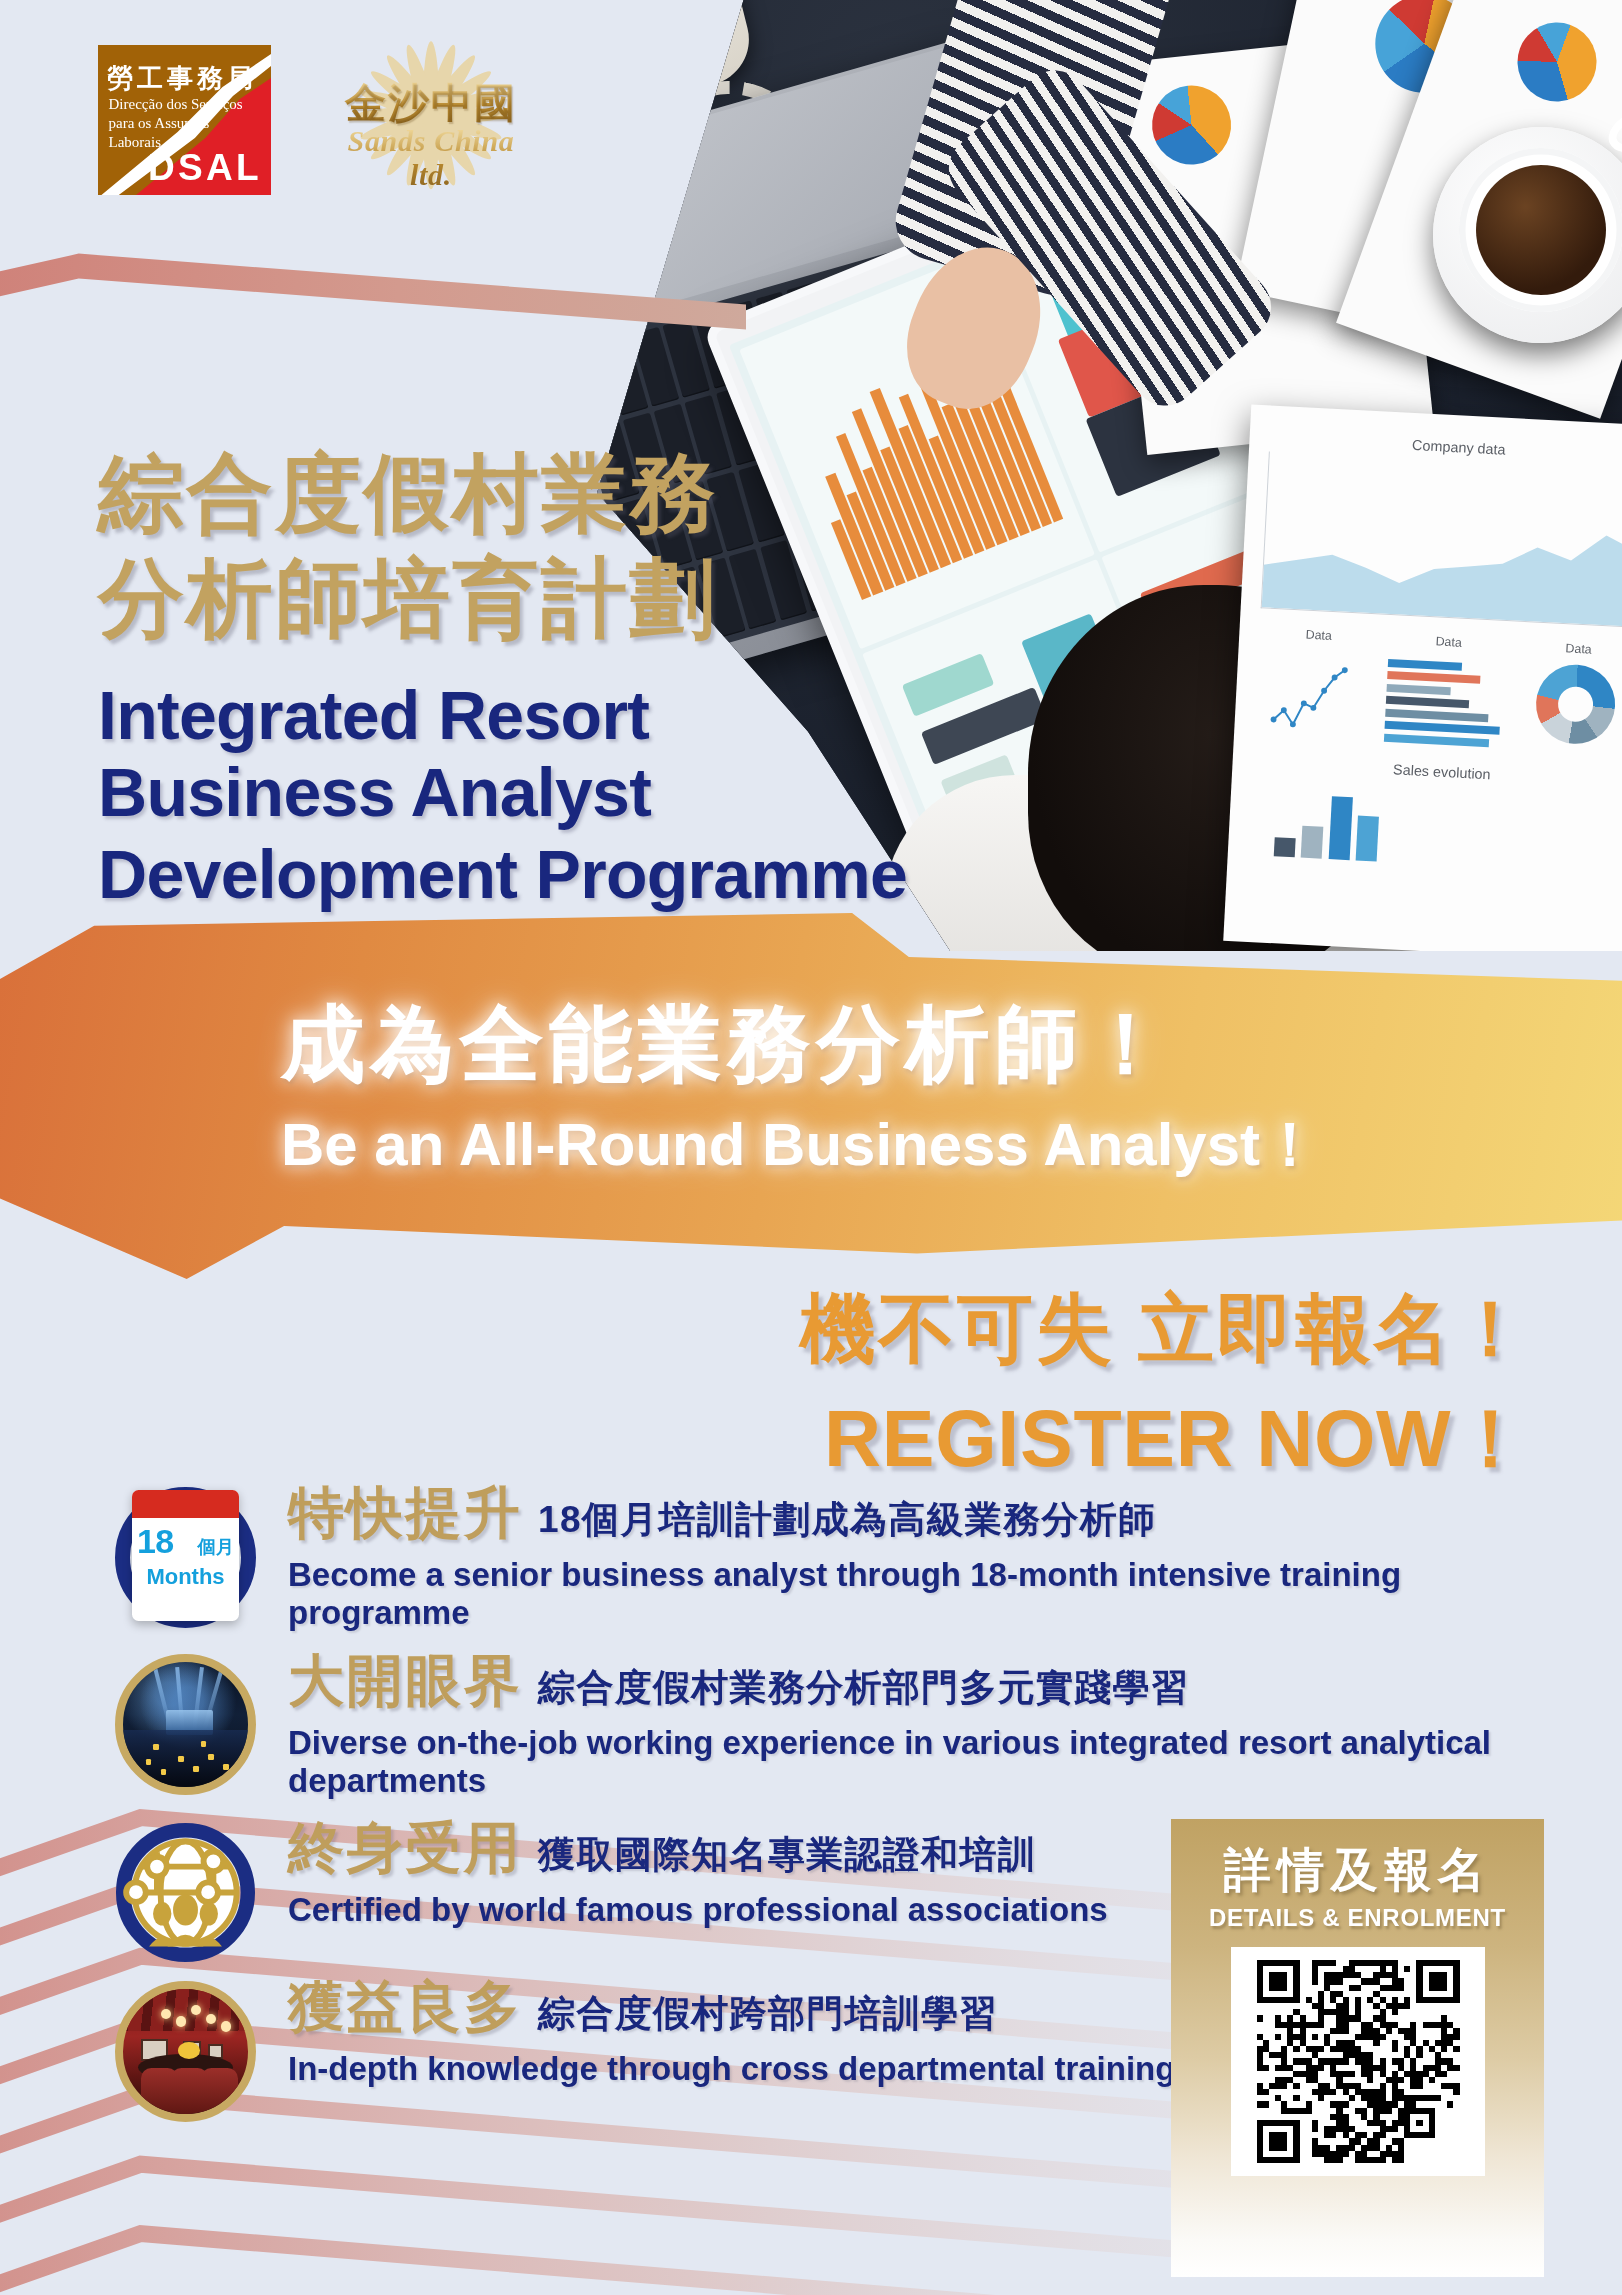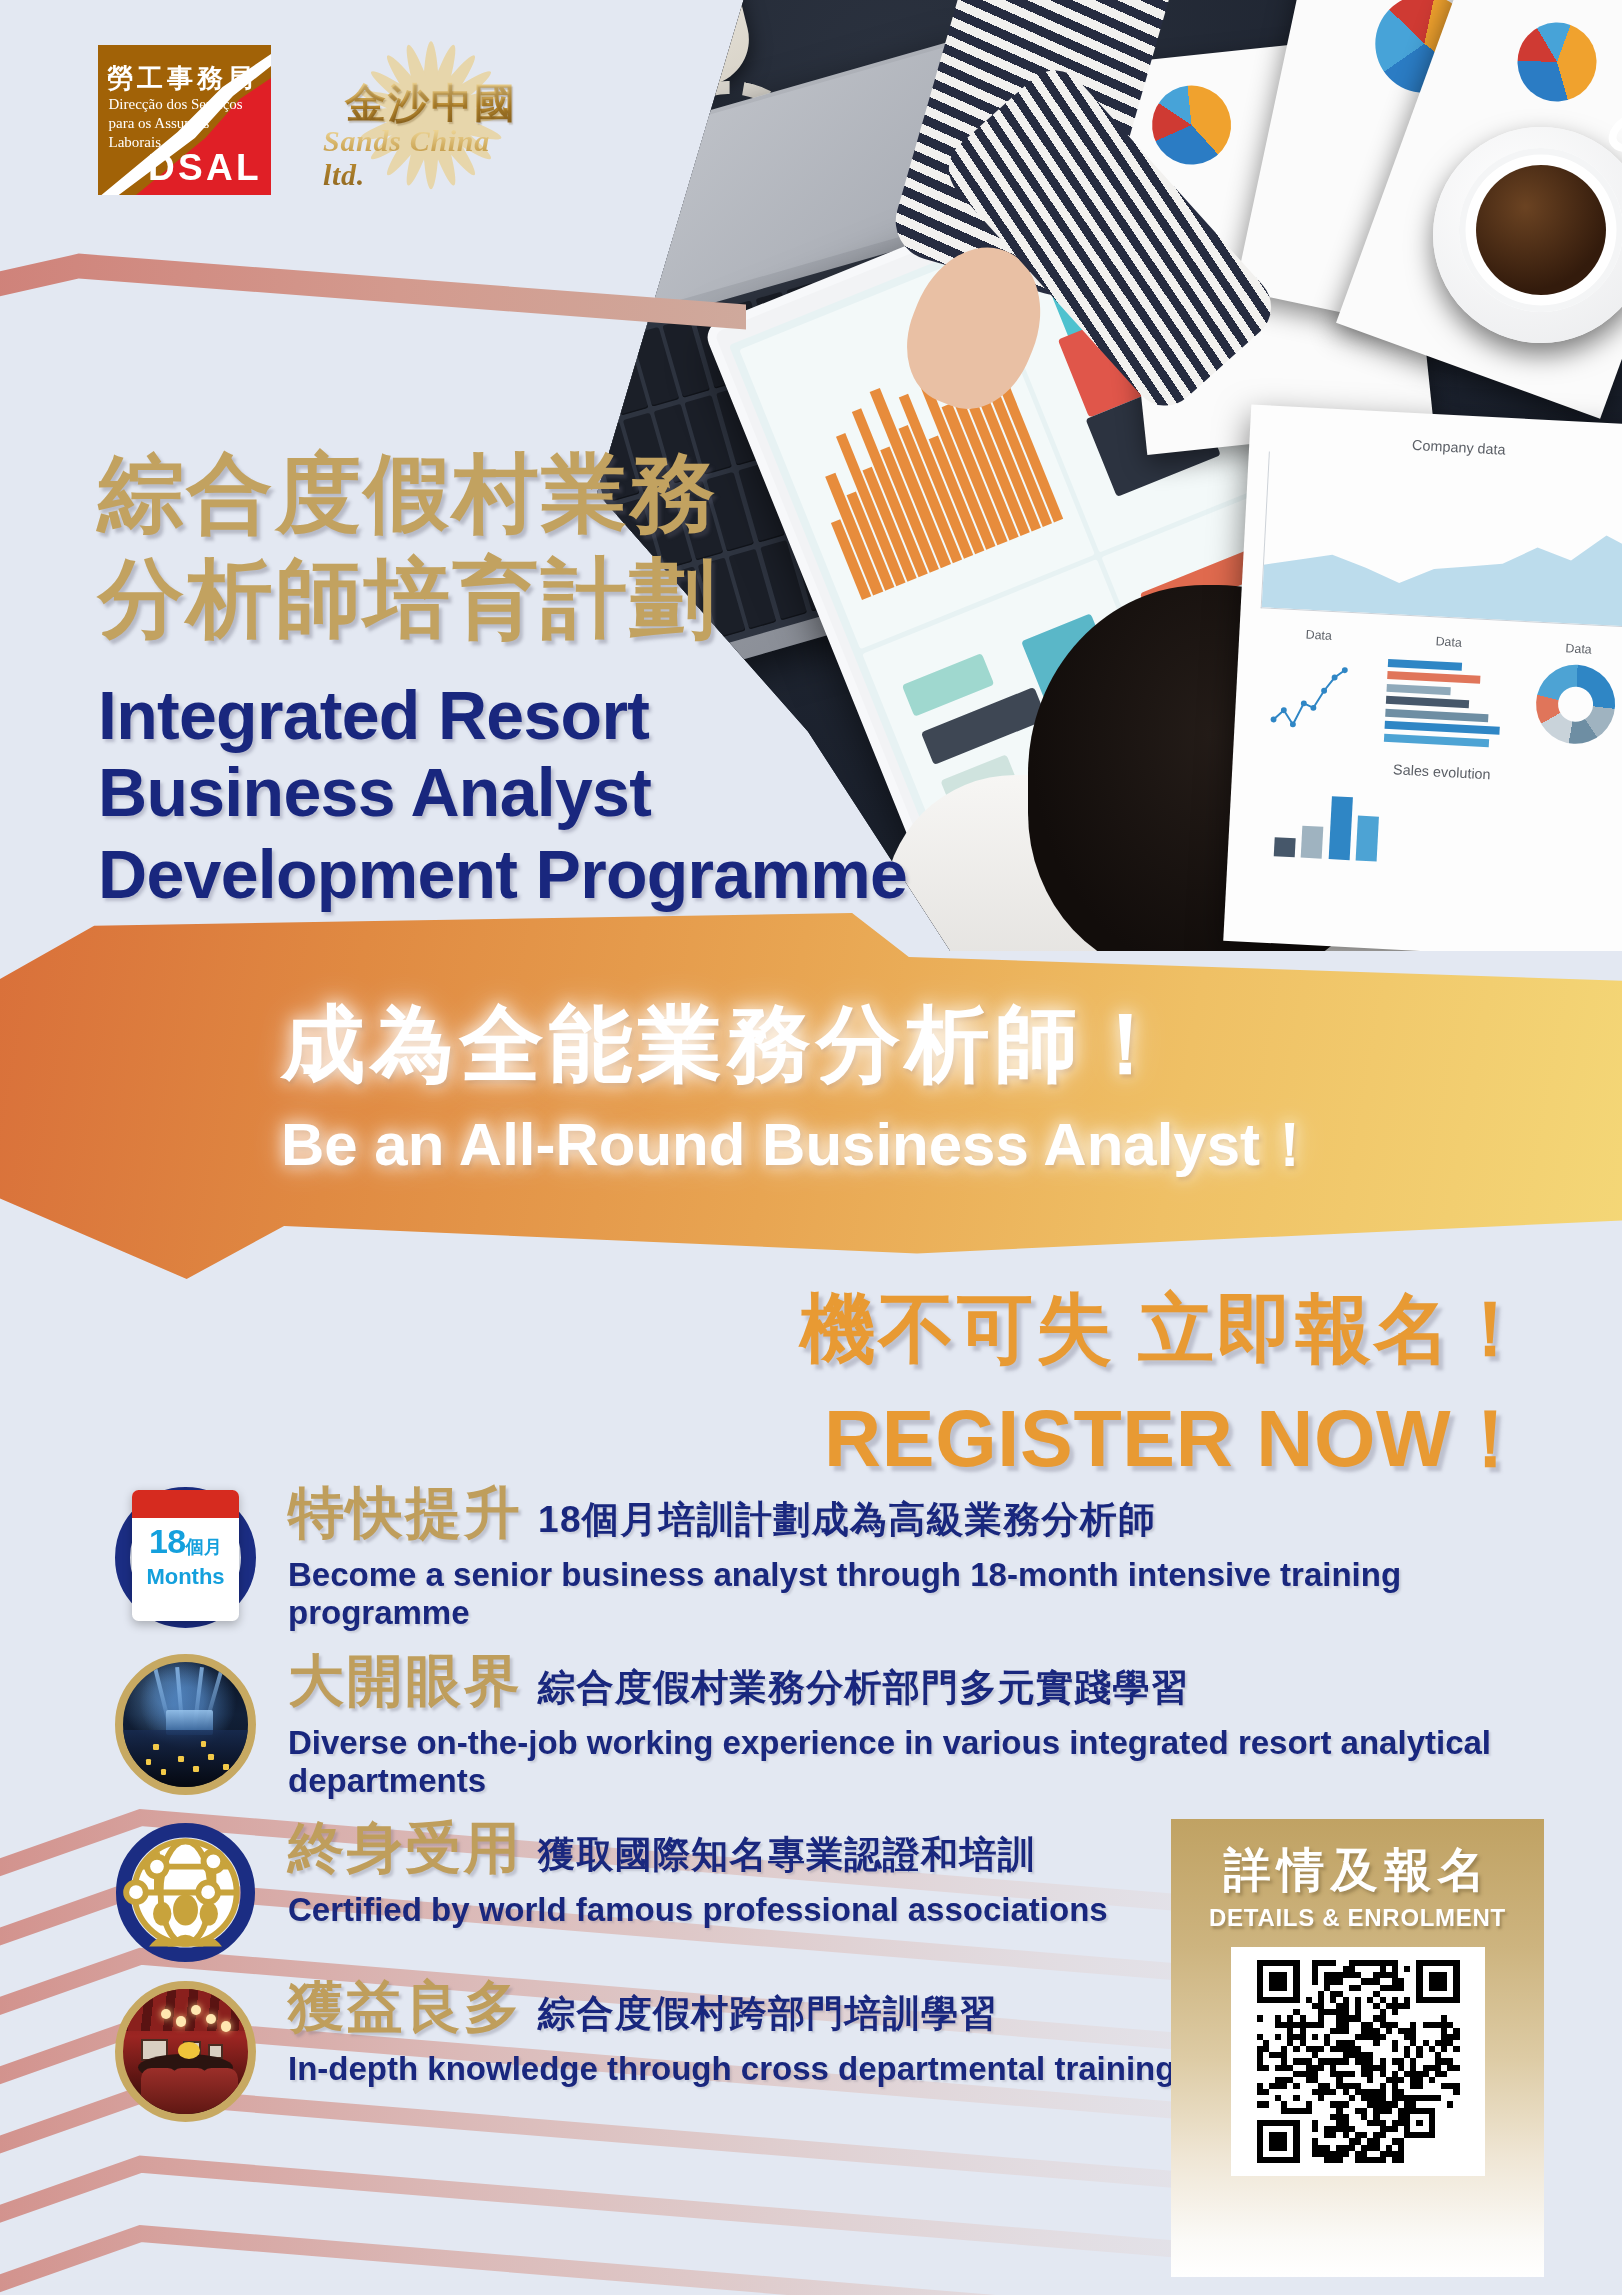--- a/index.html
+++ b/index.html
@@ -223,21 +223,21 @@
   .icoCal{ position:relative; width:141px; height:141px; }
   .icoCal .ring{ position:absolute; inset:0; border-radius:50%; border:15.7px solid #1b2d83; }
   .icoCal .card{
     position:absolute; left:17px; top:3.9px; width:107px; height:131px;
     background:#ffffff; border-radius:6.5px; overflow:hidden;
     box-shadow:0 3.9px 9.2px rgba(0,0,0,.25);
   }
   .icoCal .card .top{ height:27.5px; background:#d62b1f; }
   .icoCal .card .b1{ text-align:center; margin-top:6.5px; color:#14a0dd; font-weight:bold;
     font-size:34px; line-height:1; letter-spacing:-0.7px; }
-  .icoCal .card .b1 small{ font-size:18.3px; letter-spacing:0; }
+  .icoCal .card .b1 small{ font-size:18.3px; letter-spacing:0;padding-left:24px; }
   .icoCal .card .b2{ text-align:center; margin-top:5.2px; color:#14a0dd; font-weight:bold; font-size:22px; }
 
   
   .icoConcert{ position:relative; width:141px; height:141px; border-radius:50%;
     border:8.5px solid #c7a962; overflow:hidden;
     background:
       radial-gradient(circle at 52% 32%, rgba(90,150,220,.55) 0 14%, rgba(20,30,60,0) 45%),
       radial-gradient(circle at 36% 26%, rgba(120,180,240,.45) 0 10%, rgba(20,30,60,0) 40%),
       linear-gradient(180deg,#0a1222 0%,#112038 42%,#0a0f1c 100%);
   }
@@ -303,21 +303,21 @@
   .dsal .dsaltxt{ position:absolute; right:9.2px; bottom:6.5px; color:#ffffff;
     font-size:37px; font-weight:bold; letter-spacing:3.3px; }
   .sands{ position:relative; width:216px; height:164px; }
   .sands .burst{ position:absolute; inset:0; }
   .sands .zh{ position:absolute; left:0; right:0; top:38px; text-align:center;
     font-size:41px; font-weight:bold; letter-spacing:2px;
     background:linear-gradient(180deg,#f6e2a8,#b8892f 55%,#8a6320);
     -webkit-background-clip:text; background-clip:text; color:transparent;
     text-shadow:1.3px 2px 1.3px rgba(90,60,10,.25);
   }
-  .sands .en{ position:absolute; left:0; right:0; top:86px; 
+  .sands .en{ position:absolute; left:0; right:0; top:86px; text-align:center;
     font-family:"Liberation Serif", serif; font-style:italic;
     font-size:30px; font-weight:bold; letter-spacing:0.7px;
     background:linear-gradient(180deg,#f6e2a8,#b8892f 55%,#8a6320);
     -webkit-background-clip:text; background-clip:text; color:transparent;
   }
 </style>
 </head>
 <body>
 
 <div id="poster">

